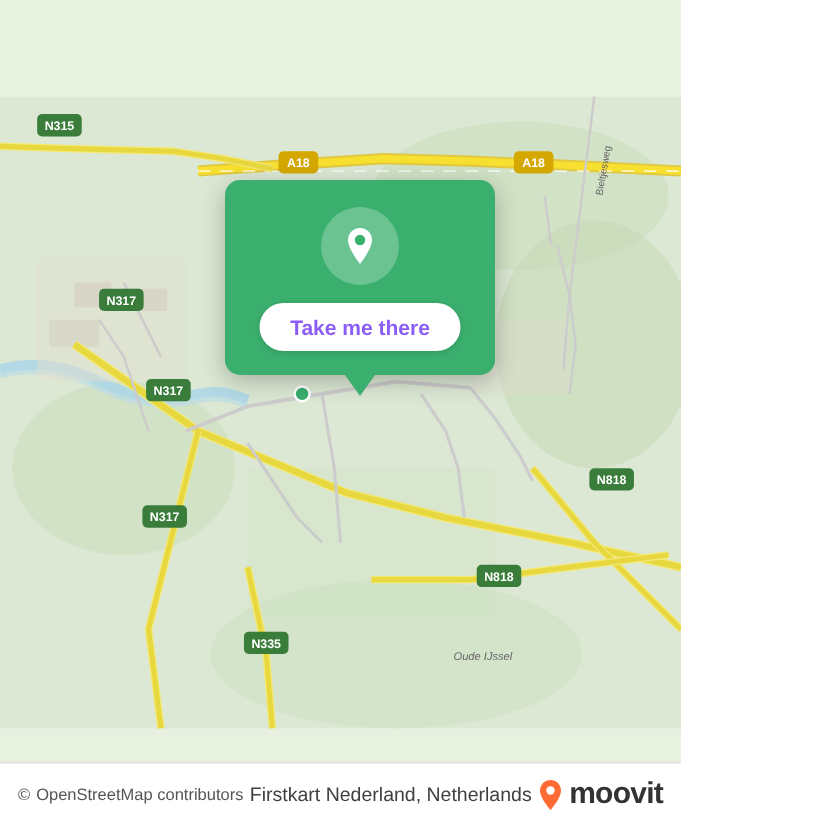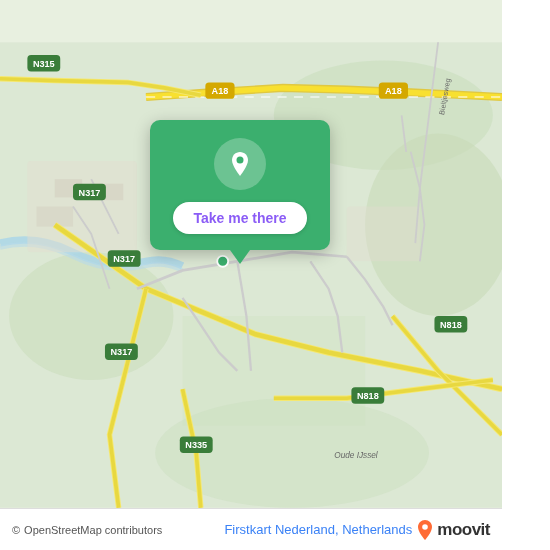--- a/index.html
+++ b/index.html
@@ -6,21 +6,21 @@
 
     body {
       width: 550px;
       height: 550px;
       overflow: hidden;
       font-family: Arial, sans-serif;
       position: relative;
     }
 
     #map-container {
-      width: 502px;
+      width: 454px;
       height: 550px;
       position: relative;
       background-color: #e8f0e0;
       text-decoration: underline;
     }
 
     
     #map-svg {
       position: absolute;
       top: 0; left: 0;
@@ -112,33 +112,33 @@
     }
 
     #footer-right {
       display: flex;
       align-items: center;
       gap: 4px;
     }
 
     #location-name {
       font-size: 13px;
-      color: #3b82f6;
+      color: #404040;
       font-weight: 400;
     }
 
     
     #moovit-logo {
       display: flex;
       align-items: center;
       gap: 3px;
     }
 
     #moovit-text {
-      font-size: 17px;
+      font-size: 20px;
       font-weight: 700;
       color: #333;
       letter-spacing: -0.5px;
     }
   </style>
 </head>
 <body>
 
 <div id="map-container">
 

